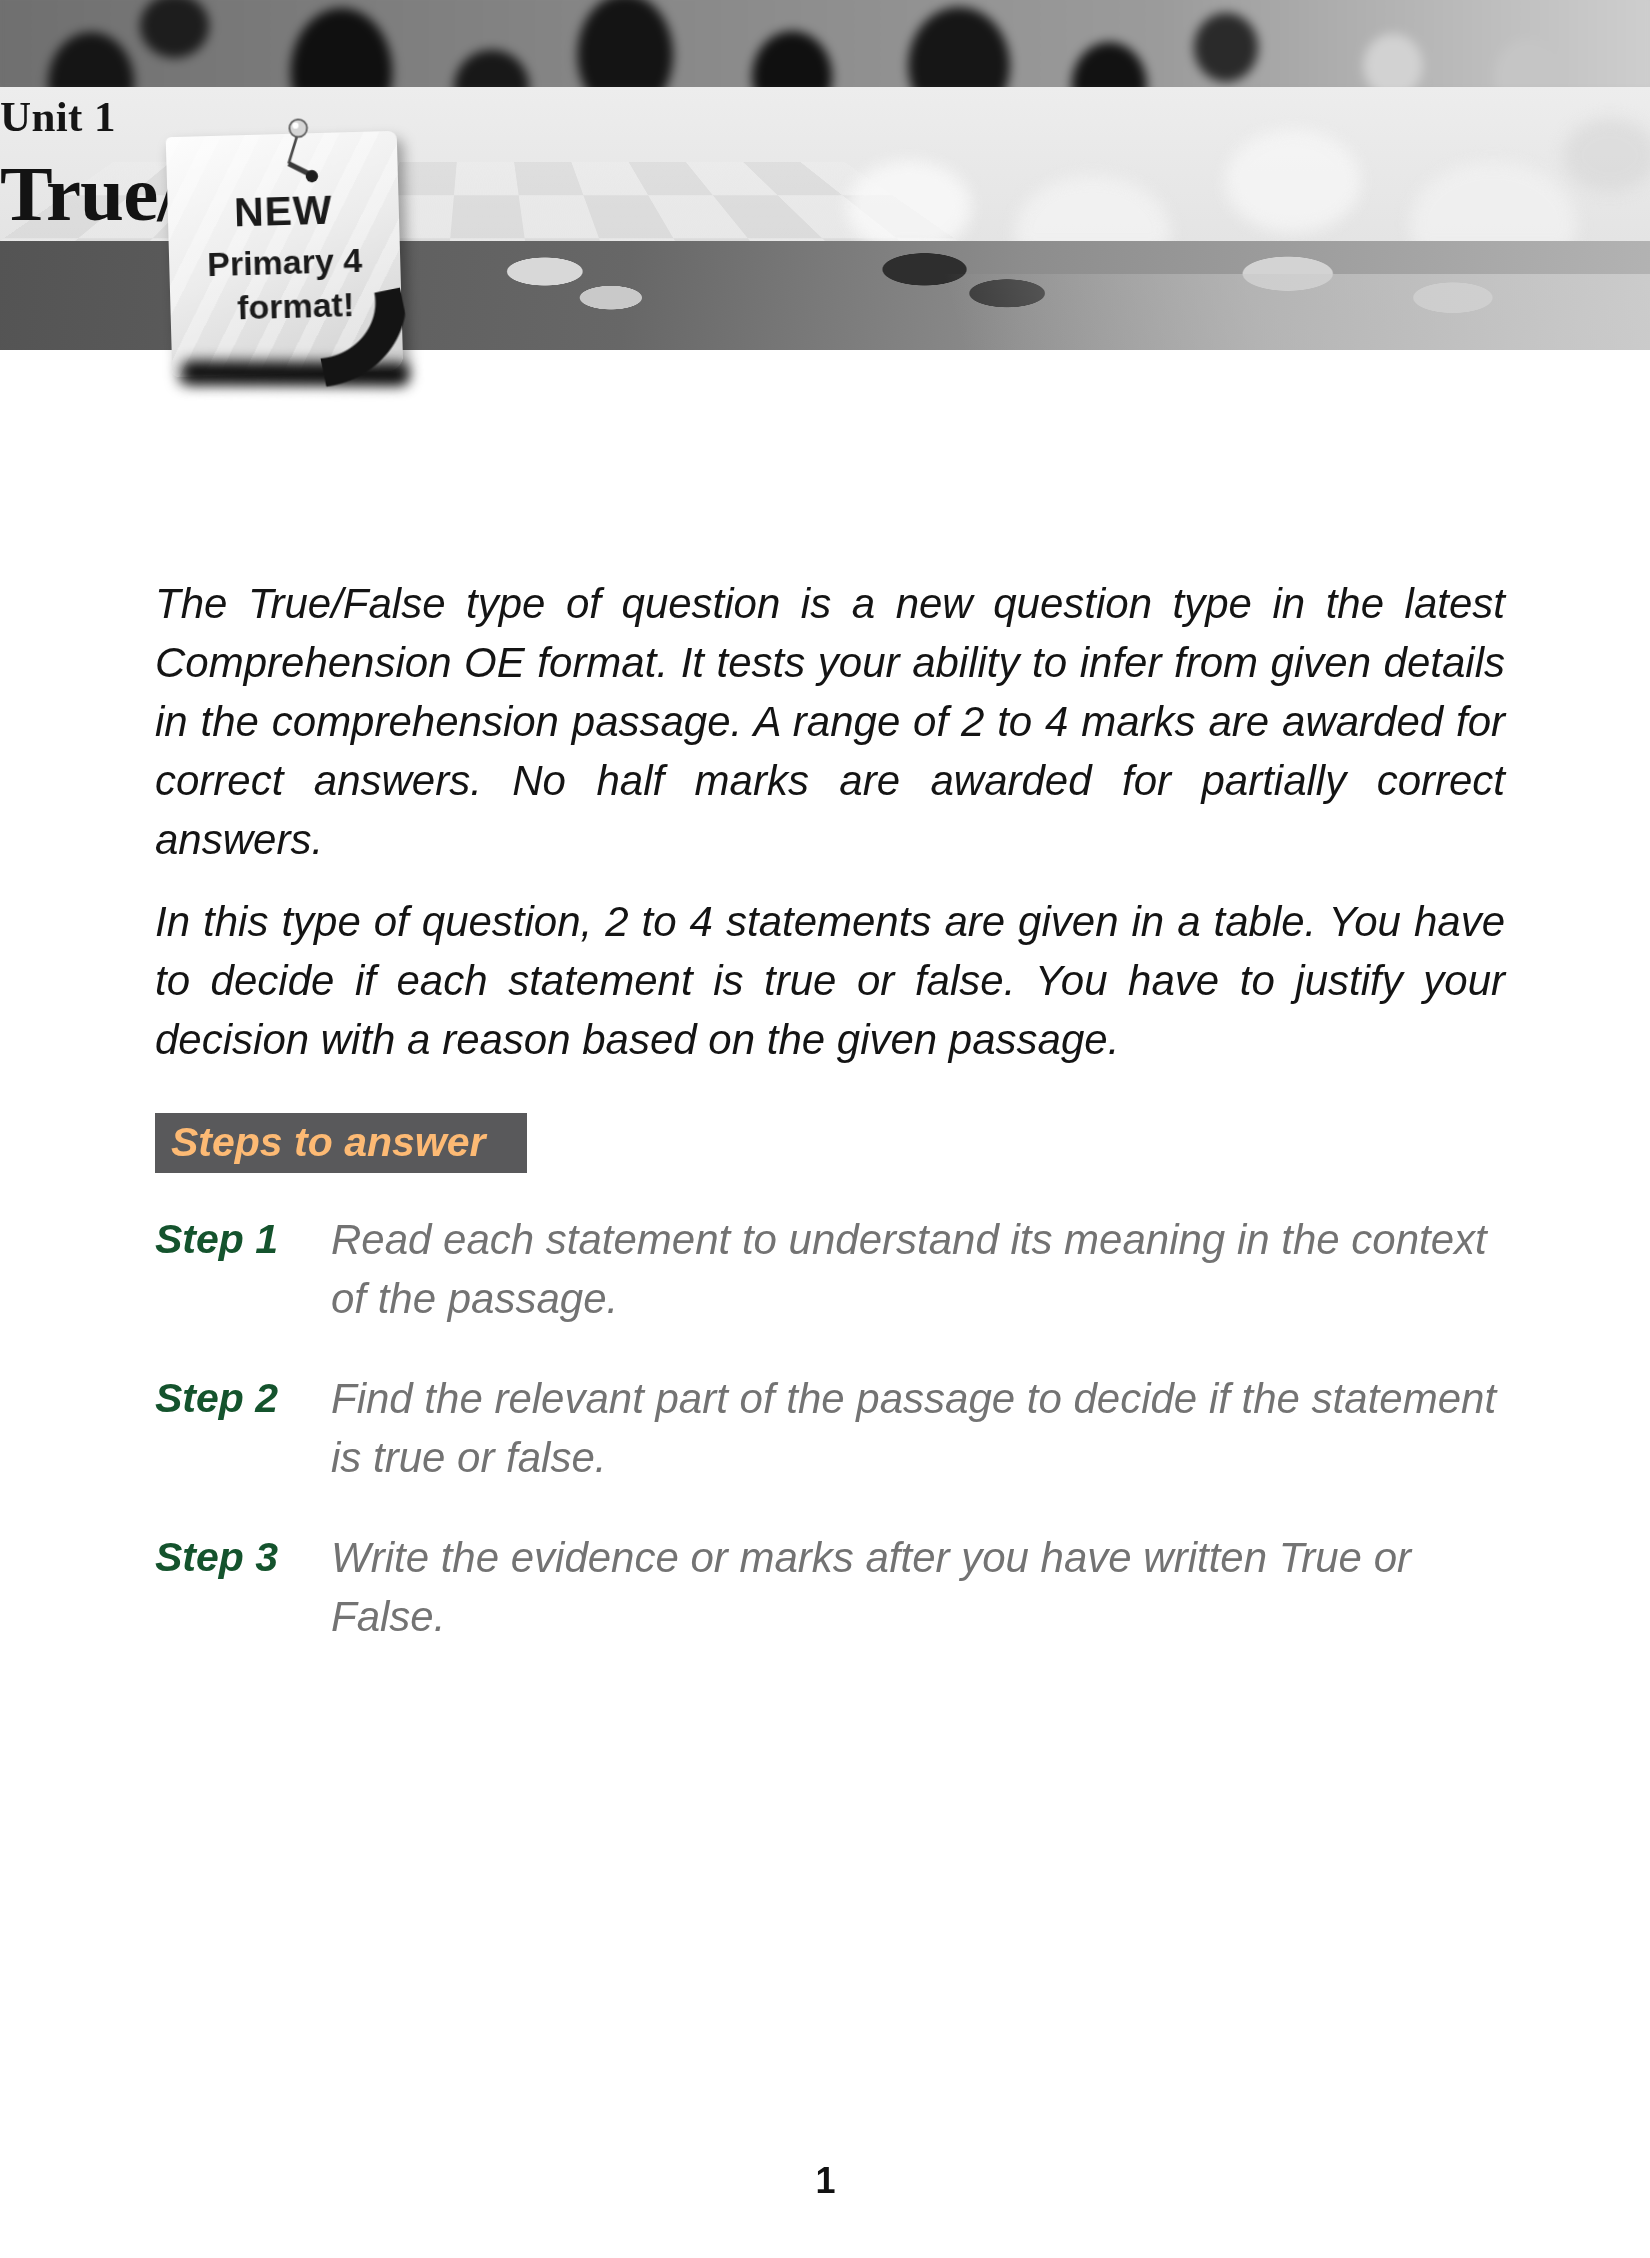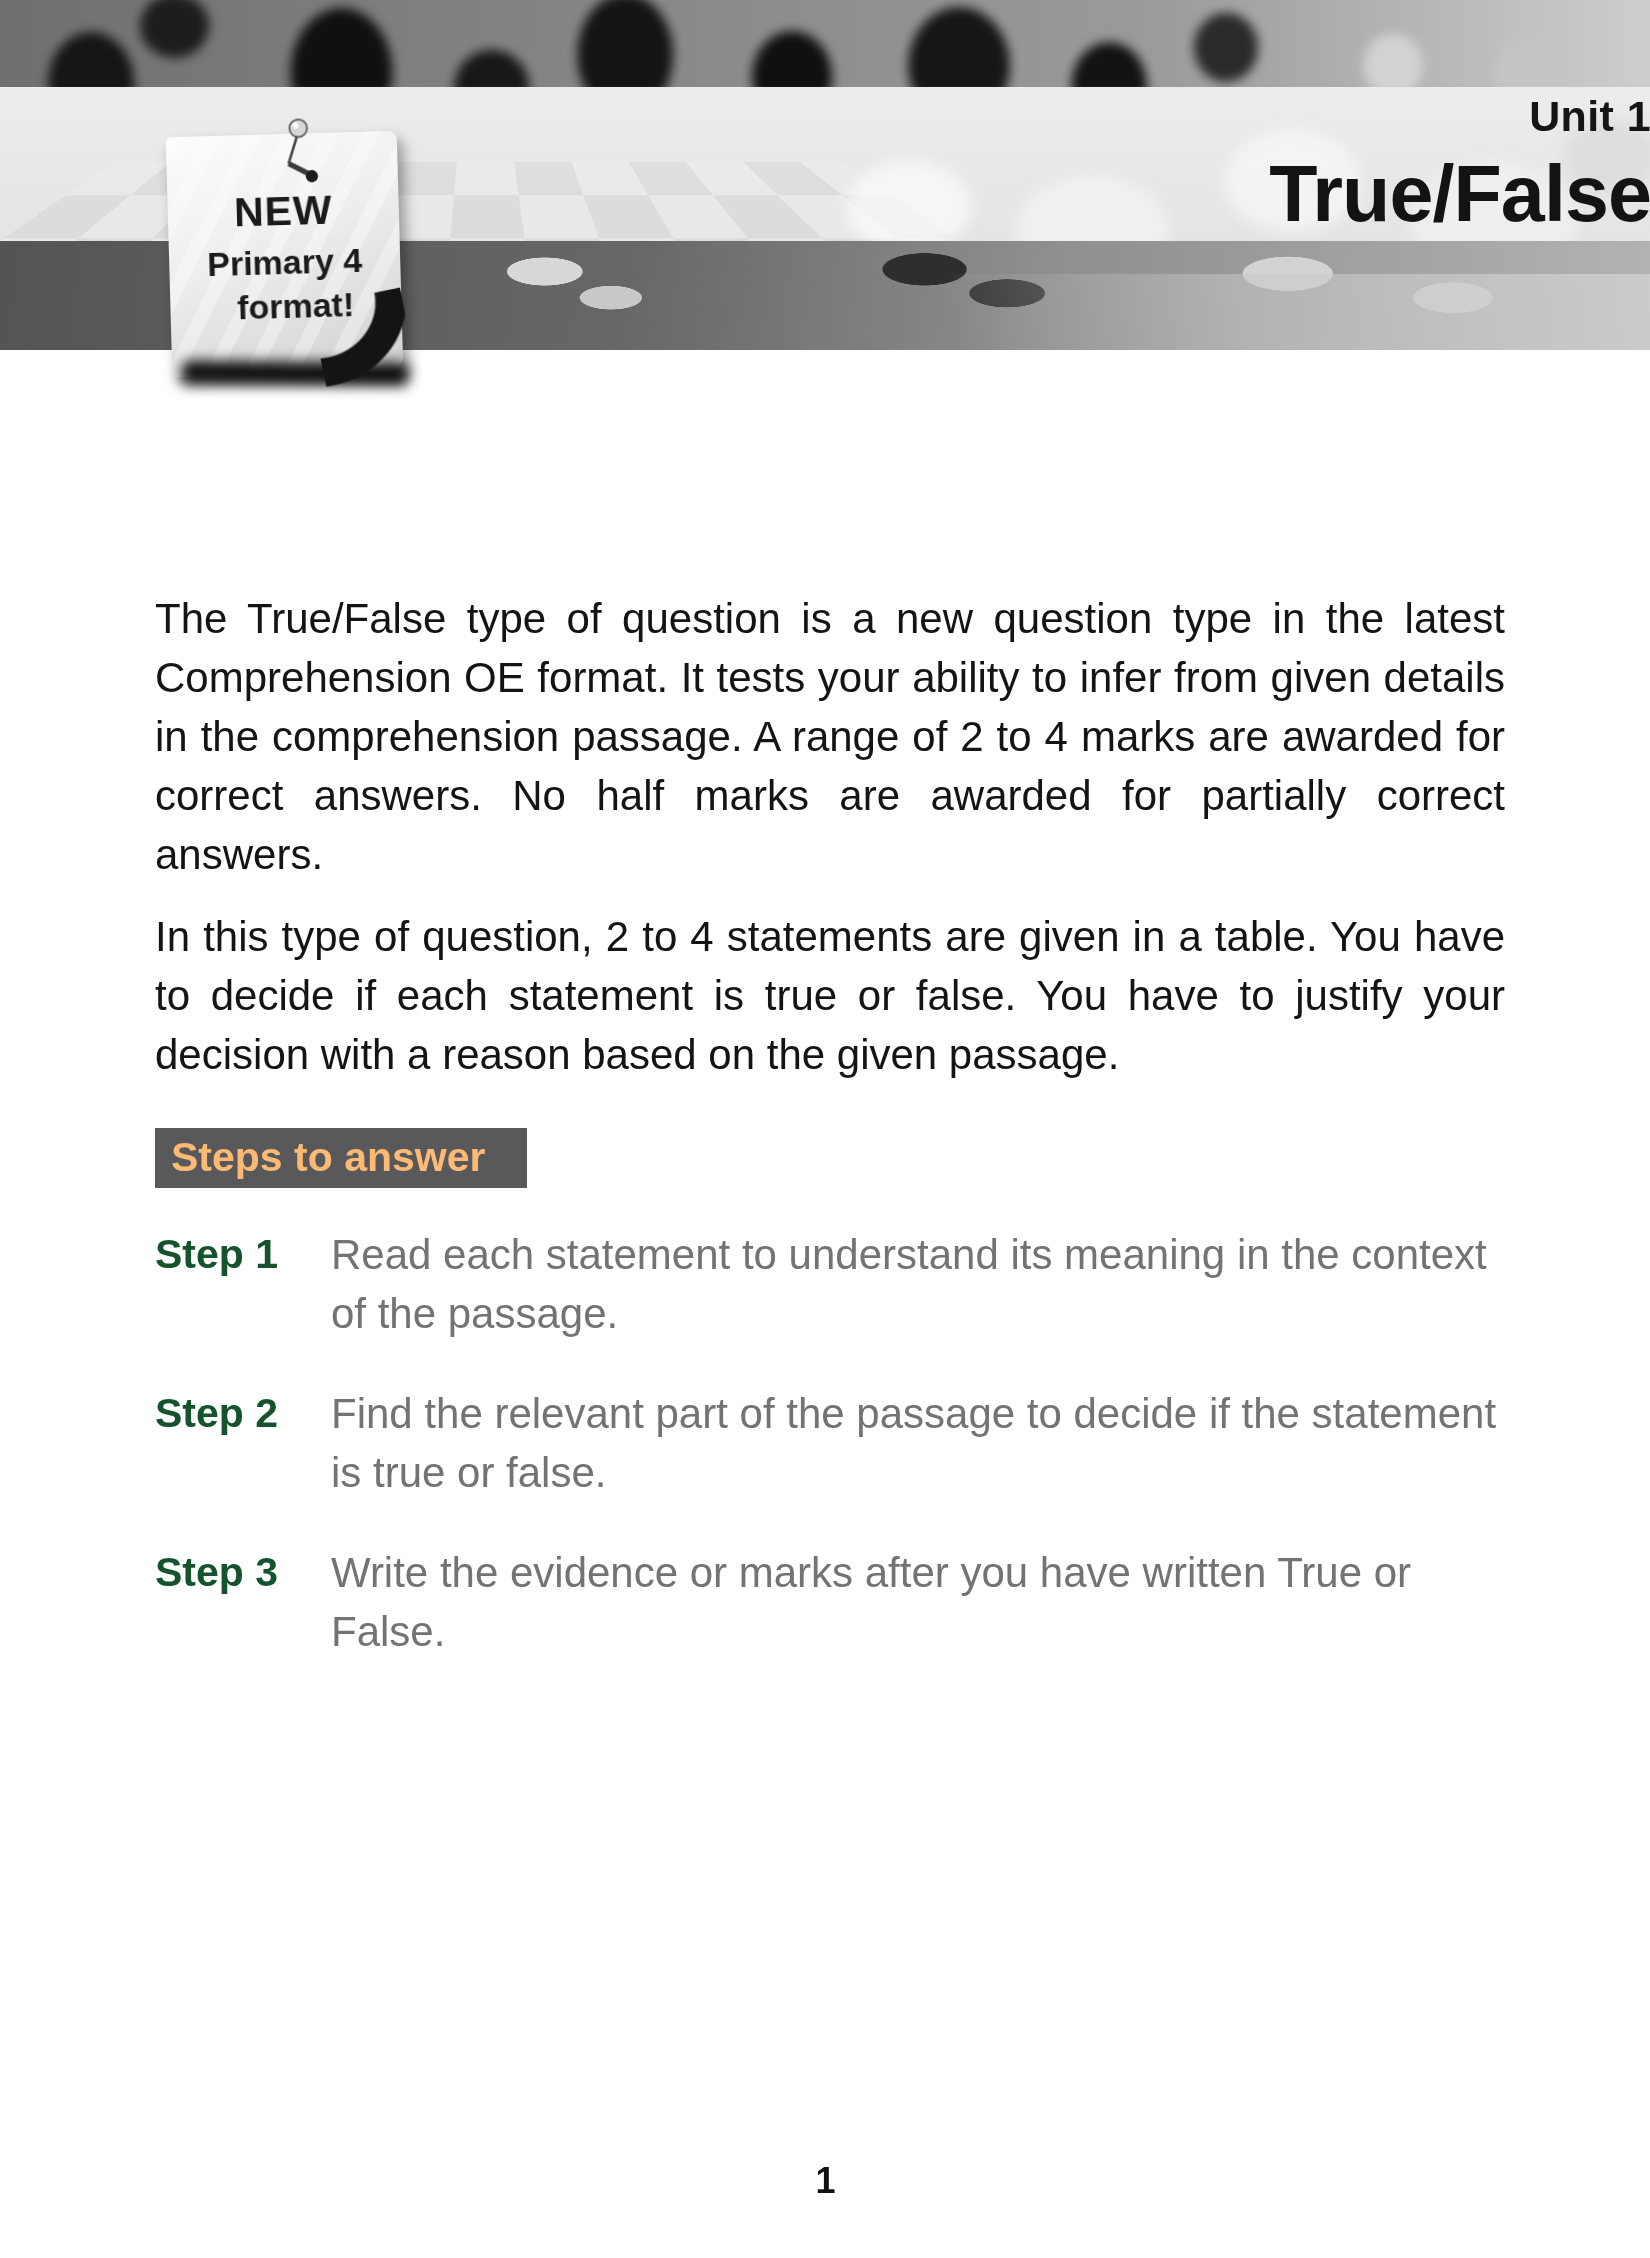--- a/index.html
+++ b/index.html
@@ -60,21 +60,21 @@
       radial-gradient(74px 28px at 78% 30%, #d3d3d3 60%, transparent 62%),
       radial-gradient(65px 25px at 88% 52%, #cccccc 60%, transparent 62%),
       linear-gradient(96deg,#545454 0%,#676767 38%,#8d8d8d 62%,#b3b3b3 100%);
   }
   .band-bottom::after{
     content:'';position:absolute;right:0;bottom:0;width:60%;height:70%;
     background:linear-gradient(75deg, transparent 30%, rgba(200,200,200,.55) 60%, rgba(214,214,214,.7) 100%);
   }
 
   
-  .title-block{position:absolute;top:92px;left:0;width:100%;text-align:right;z-index:3;}
+  .title-block{position:absolute;top:92px;left:0;width:100%;text-align:left;z-index:3;font-family:Liberation Serif, serif;}
   .unit-label{font-size:43px;font-weight:700;letter-spacing:0.4px;color:#151515;line-height:49px;}
   .main-title{font-size:79px;font-weight:700;letter-spacing:-0.9px;color:#131313;line-height:85px;margin-top:10px;}
 
   
   .note{
     position:absolute;left:169px;top:134px;width:231px;height:240px;z-index:4;
     transform:rotate(-1.6deg);
     background:
       repeating-linear-gradient(118deg, rgba(255,255,255,.35) 0 14px, rgba(255,255,255,0) 14px 35px),
       linear-gradient(158deg,#fdfdfd 0%,#ececec 48%,#d0d0d0 100%);
@@ -91,21 +91,21 @@
     background:radial-gradient(120% 120% at 8% 0%, transparent 52%, #141414 54% 80%, transparent 82%);
     transform:rotate(-10deg);
   }
   .note-text{padding-top:53px;}
   .note-line1{font-size:41px;font-weight:700;color:#1b1b1b;line-height:48px;letter-spacing:0.9px;}
   .note-line2{font-size:34px;font-weight:700;color:#1b1b1b;line-height:44px;margin-top:5.3px;}
   .note-line3{font-size:34px;font-weight:700;color:#1b1b1b;line-height:44px;margin-left:19.4px;}
   .pushpin{position:absolute;top:-16px;left:99px;width:71px;height:81px;}
 
   
-  .content{position:absolute;left:155px;top:589px;width:1350px;}
+  .content{position:absolute;left:155px;top:574px;width:1350px;font-style:italic;}
   .intro-para{
     font-size:42px;line-height:59px;text-align:justify;color:#141414;
     margin:0 0 23px 0;letter-spacing:0px;
   }
   .steps-heading{
     display:inline-block;margin-top:21px;
     background:#59595b;color:#fdba74;
     font-size:41px;font-weight:700;line-height:41px;
     padding:8.8px 42px 10.6px 16px;
   }

